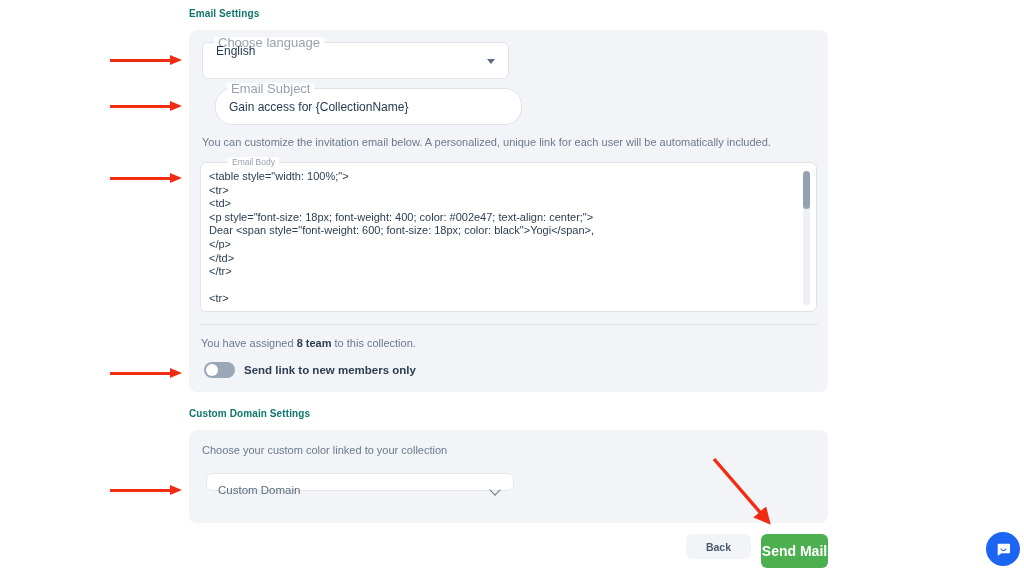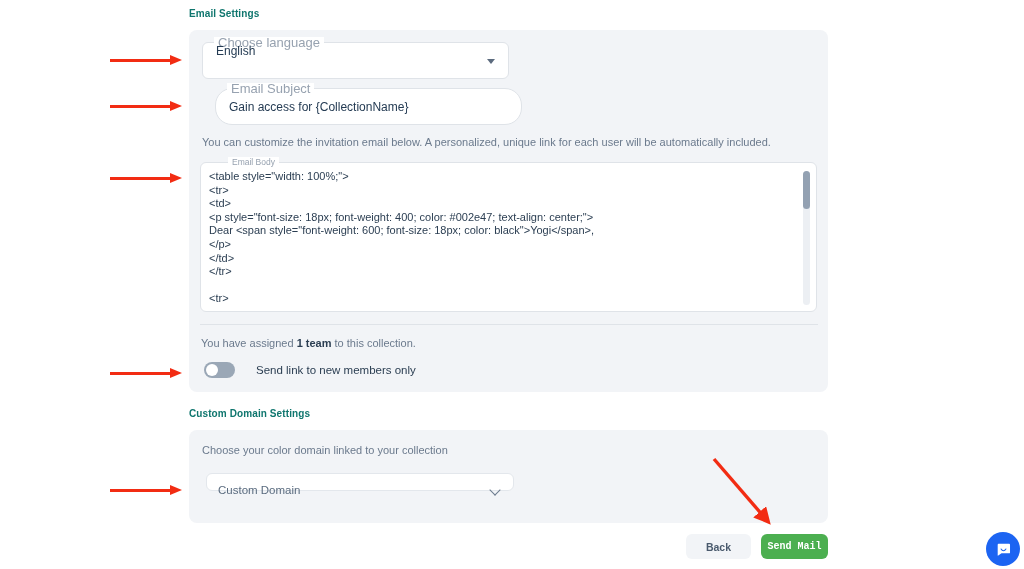--- a/index.html
+++ b/index.html
@@ -162,23 +162,22 @@
   #toggle-knob {
     position: absolute;
     left: 2px; top: 2px;
     width: 12px; height: 12px;
     background: #ffffff;
     border-radius: 50%;
   }
   #toggle-label {
     font-size: 11.5px;
     color: #2b3e52;
-    font-weight: 400;
-    white-space: nowrap;
-    margin-left: 12px;
+    font-weight: 700;
+    white-space: nowrap;
   }
 
   
   #domain-desc {
     position: absolute;
     left: 202px; top: 444px;
     font-size: 11px;
     color: #6b7a8d;
     white-space: nowrap;
   }
@@ -215,28 +214,28 @@
     border-radius: 6px;
     color: #4a5a6d;
     font-size: 10.5px;
     font-weight: 700;
     font-family: "Liberation Sans", sans-serif;
     cursor: pointer;
   }
   #send-mail-button {
     position: absolute;
     left: 761px; top: 534px;
-    width: 67px; height: 25px;
+    width: 67px; height: 34px;
     background: #4caf50;
     border: none;
     border-radius: 6px;
     color: #ffffff;
-    font-size: 10px;
+    font-size: 14px;
     font-weight: 700;
-    font-family: Liberation Mono, monospace;
+    font-family: Liberation Sans, sans-serif;
     cursor: pointer;
   }
 
   
   #chat-widget {
     position: absolute;
     left: 986px; top: 532px;
     width: 34px; height: 34px;
     background: #1c64f2;
     border-radius: 50%;
@@ -299,34 +298,34 @@
 &lt;/tr&gt;
 
 &lt;tr&gt;</div>
     <div id="body-scrollbar">
       <div id="body-scroll-thumb"></div>
     </div>
   </div>
 
   <div id="divider"></div>
 
-  <div id="team-text"><span>You have assigned </span><b>1 team</b><span> to this collection.</span></div>
+  <div id="team-text"><span>You have assigned </span><b>8 team</b><span> to this collection.</span></div>
 
   <div id="toggle-row">
     <div id="toggle-switch">
       <div id="toggle-knob"></div>
     </div>
     <span id="toggle-label">Send link to new members only</span>
   </div>
 
   <div class="section-heading" id="custom-domain-heading">Custom Domain Settings</div>
 
   <div class="card" id="custom-domain-card"></div>
 
-  <div id="domain-desc">Choose your color domain linked to your collection</div>
+  <div id="domain-desc">Choose your custom color linked to your collection</div>
 
   <div id="domain-select">
     <span class="value">Custom Domain</span>
     <span class="chev-down"></span>
   </div>
 
   <button id="back-button">Back</button>
   <button id="send-mail-button">Send Mail</button>
 
   <div id="chat-widget">

